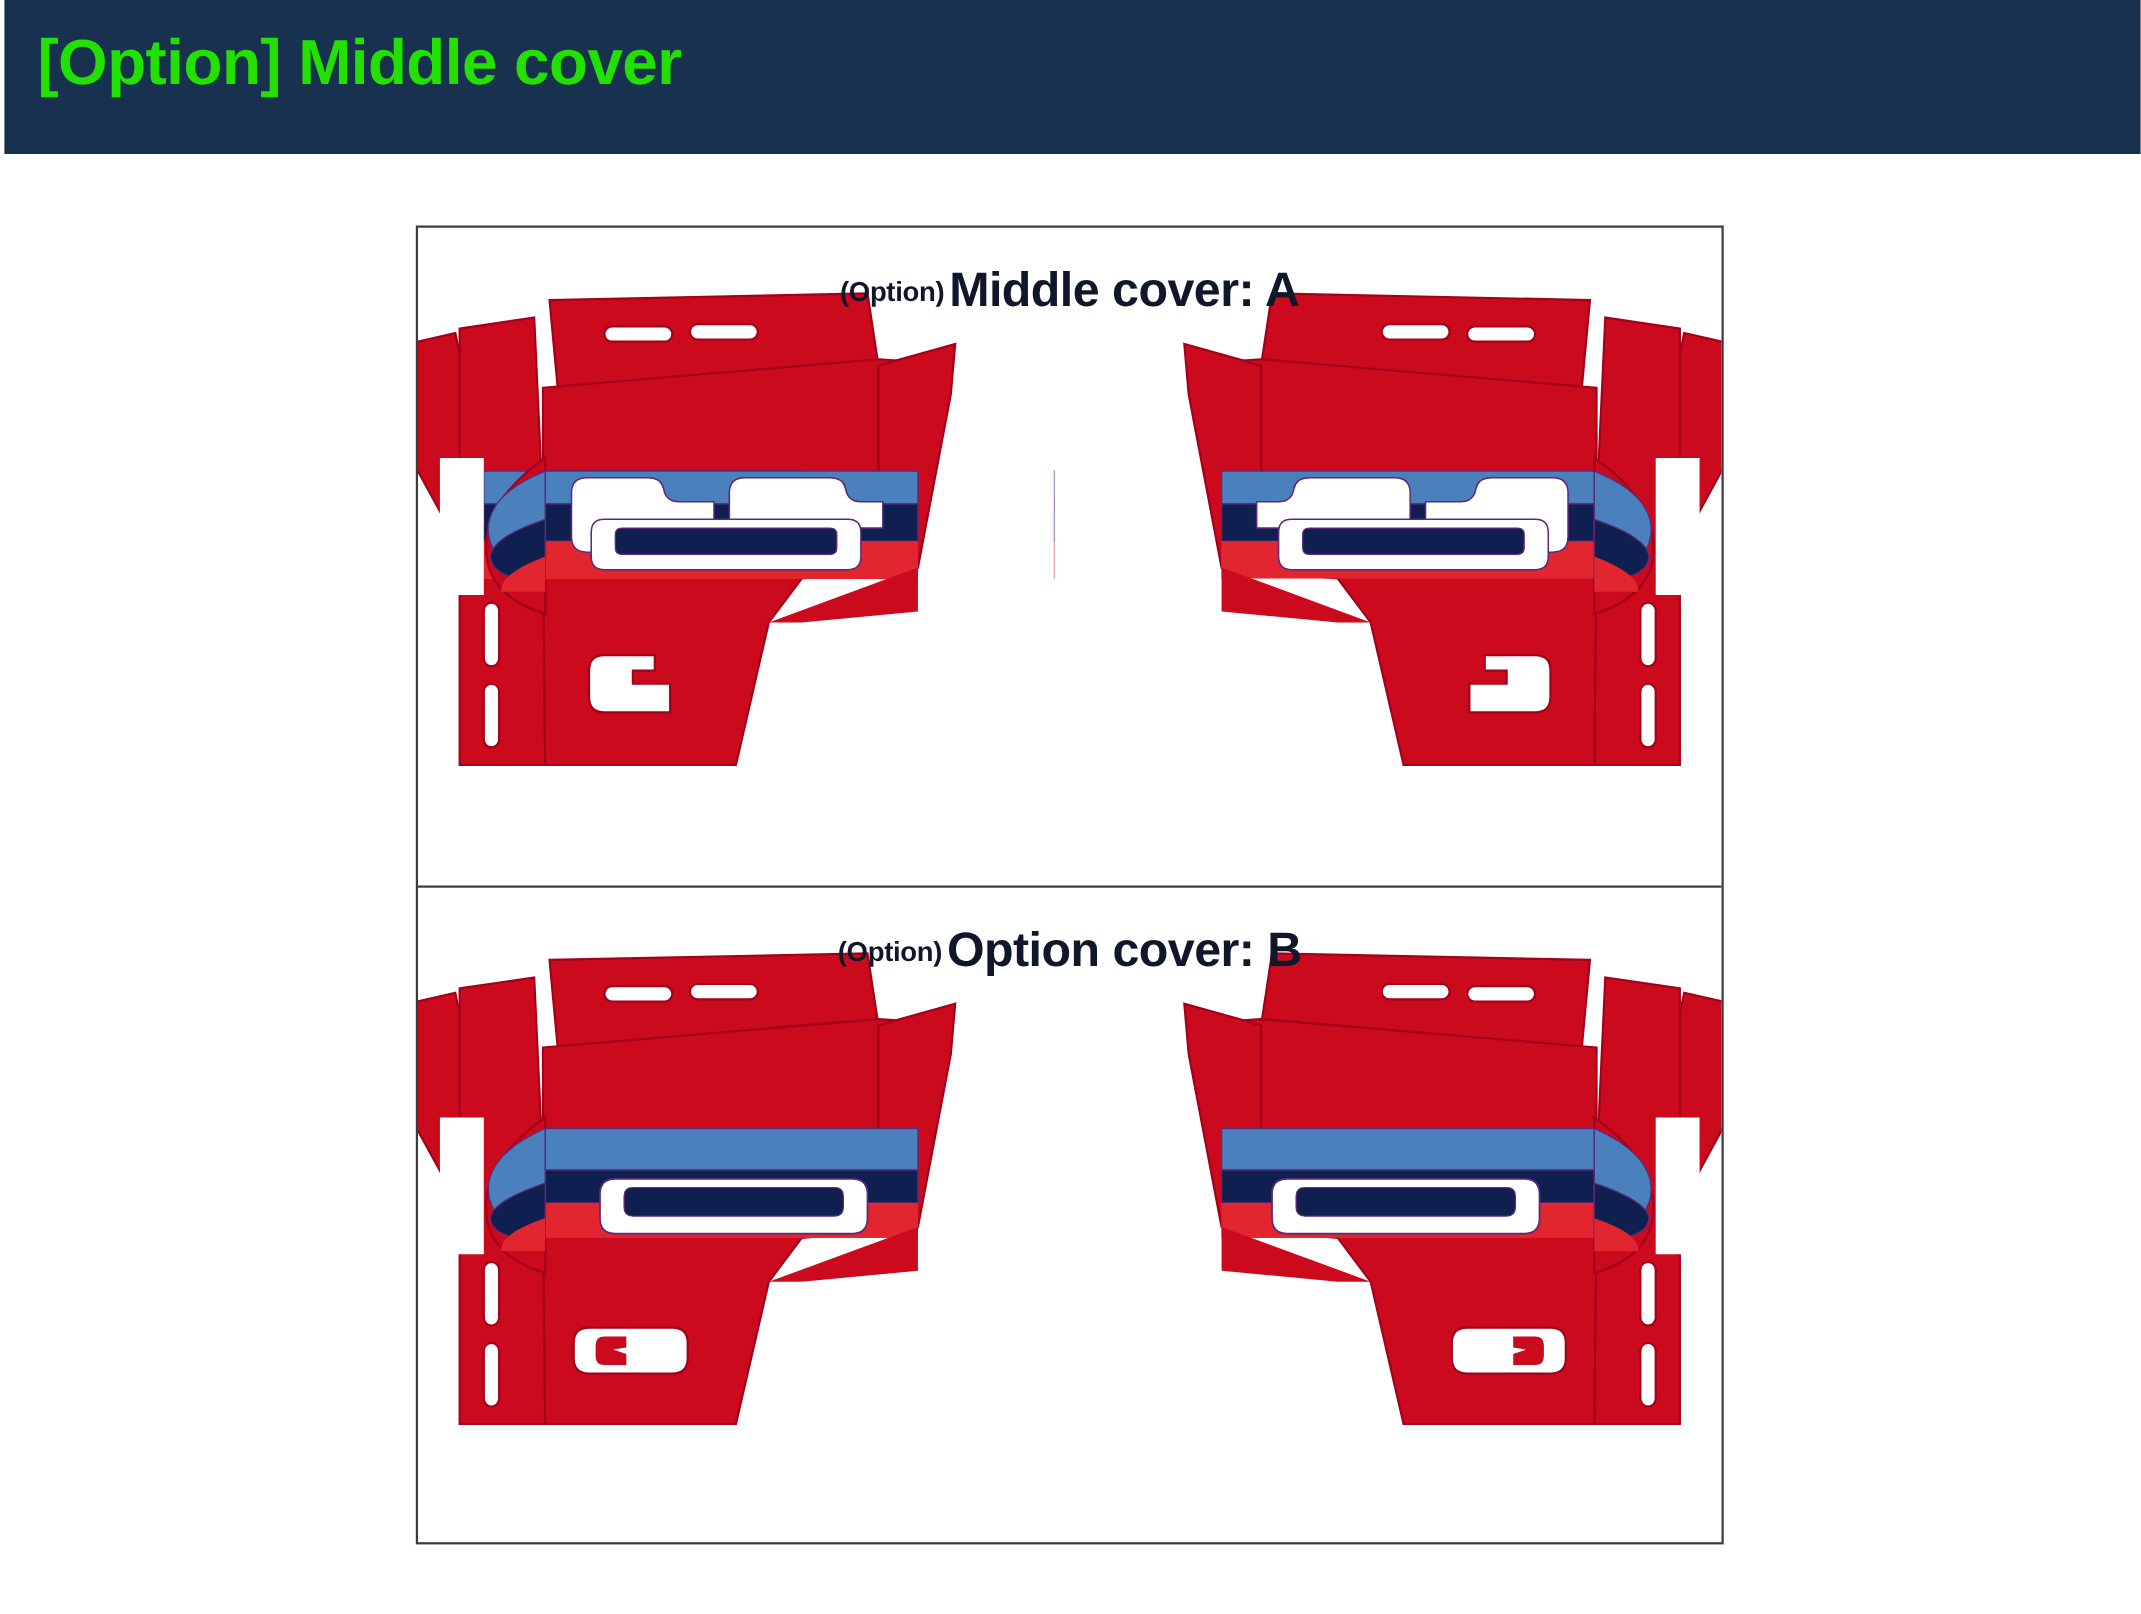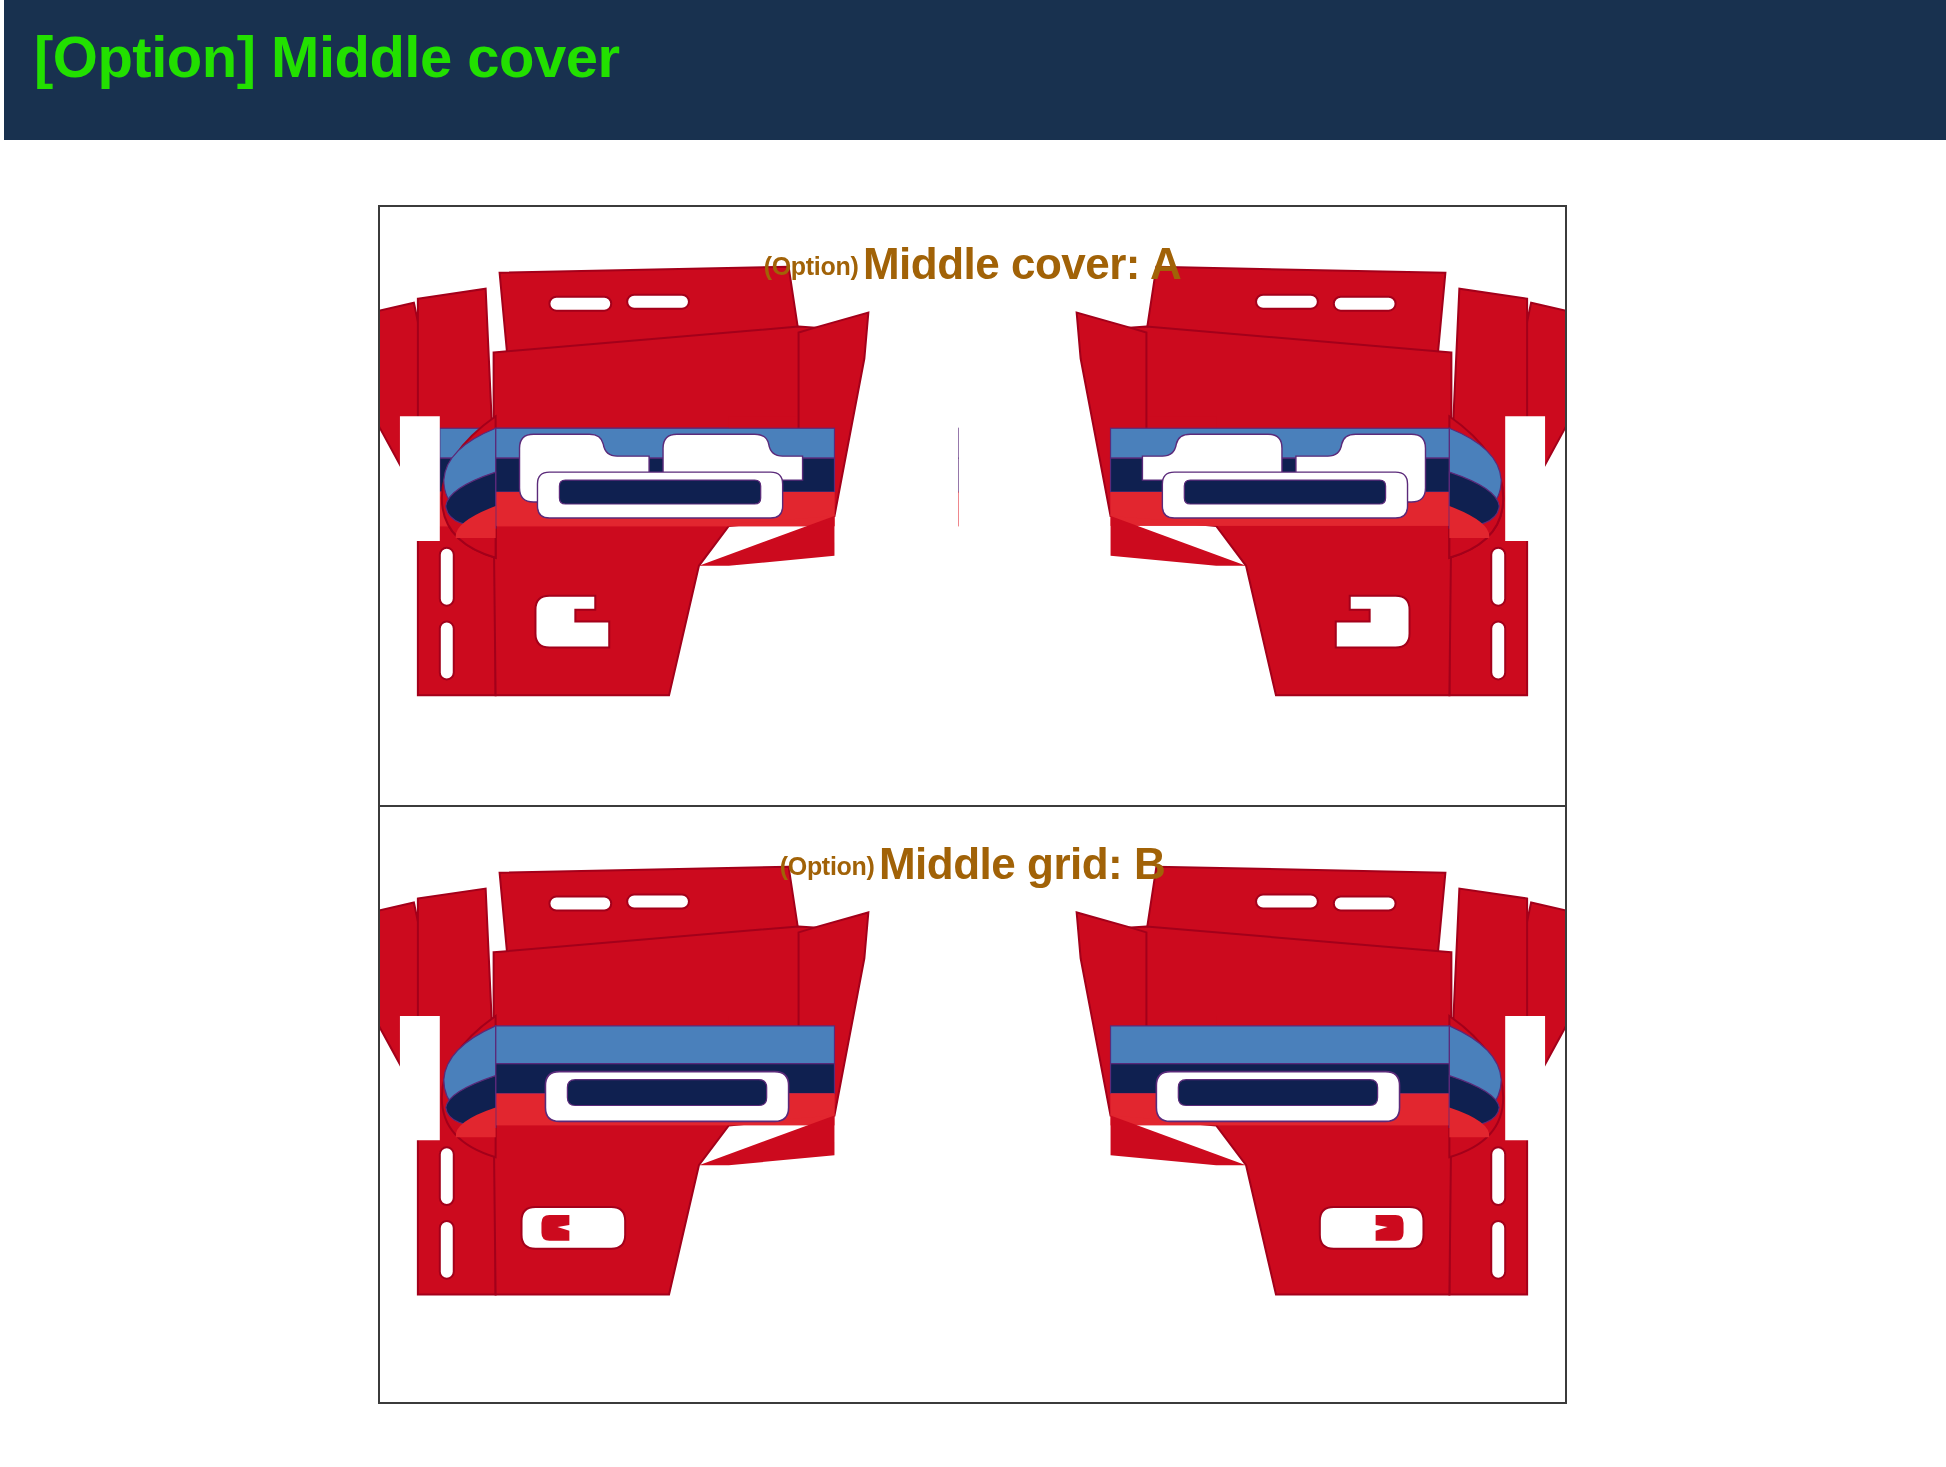--- a/index.html
+++ b/index.html
@@ -61,21 +61,21 @@
   }
   #panel-a { top: 0; height: 600px; border-bottom: 2px solid #3b3b3b; }
   #panel-b { top: 600px; height: 597px; }
 
   .panel-title {
     position: absolute;
     left: 0; right: 0;
     top: 32px;
     text-align: center;
     white-space: nowrap;
-    color: #a16207;
+    color: #0f172a;
     z-index: 3;
   }
   .panel-title .opt {
     font-size: 25px;
     font-weight: bold;
     vertical-align: 4px;
     letter-spacing: -0.3px;
   }
   .panel-title .main {
     font-size: 44px;
@@ -206,21 +206,21 @@
             </g>
           </g>
         </svg>
       </div>
     </div>
 
     <div class="panel" id="panel-b">
 
       <div class="panel-title">
         <span class="opt">(Option)</span>
-        <span class="main">Middle grid: B</span>
+        <span class="main">Option cover: B</span>
       </div>
 
       <div class="panel-art">
         <svg viewBox="0 0 1189 600" preserveAspectRatio="none">
           <defs>
             <g id="coverB-half">
               <path d="M -38,48 L 14,36 L 60,254 L 40,272 L -56,96 Z" fill="#cc0a1e" stroke="#a3001a" stroke-width="2"></path>
               <path d="M 18,32 L 86,22 L 96,240 L 96,430 L 18,430 Z" fill="#cc0a1e" stroke="#a3001a" stroke-width="2"></path>
               <rect x="40" y="282" width="14" height="58" rx="7" fill="#ffffff" stroke="#a3001a" stroke-width="2"></rect>
               <rect x="40" y="356" width="14" height="58" rx="7" fill="#ffffff" stroke="#a3001a" stroke-width="2"></rect>

